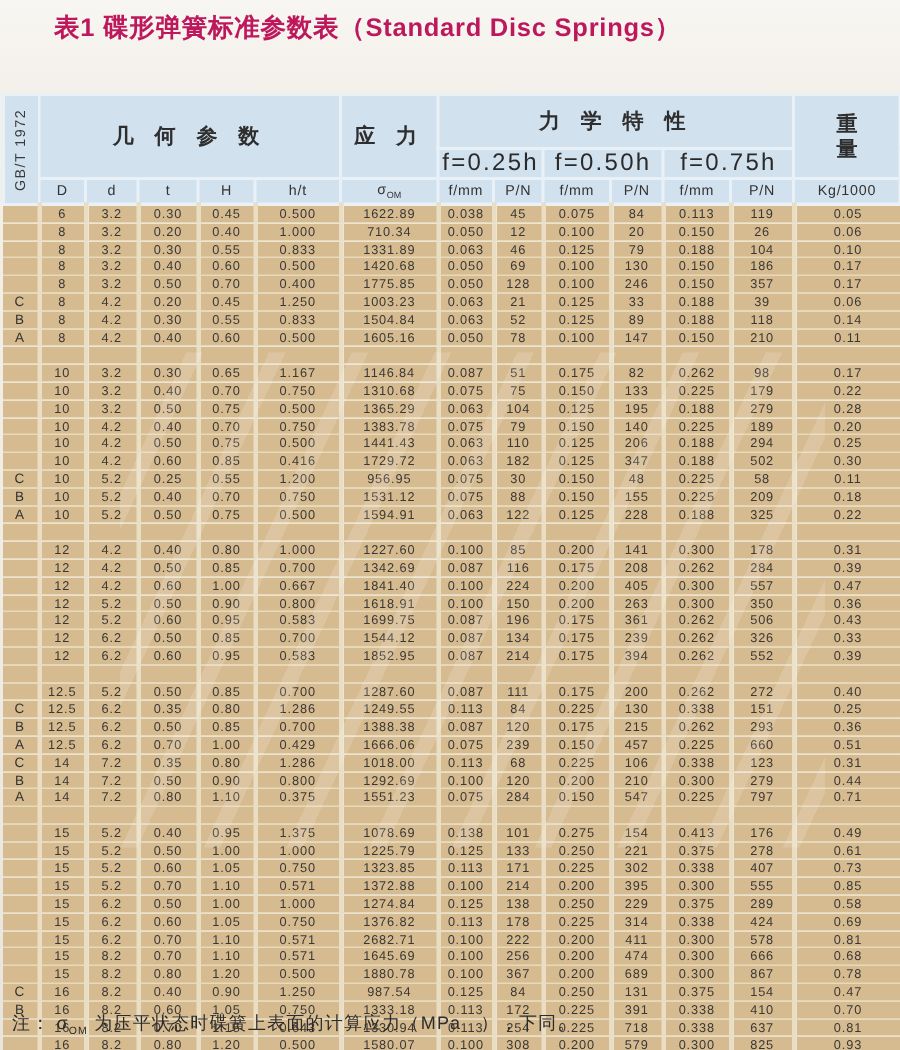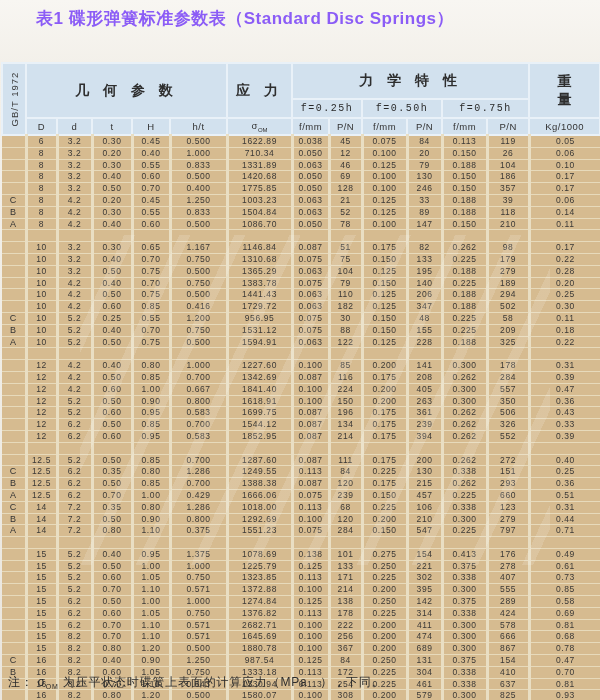--- a/index.html
+++ b/index.html
@@ -3,34 +3,34 @@
 <meta charset="utf-8">
 <style>
   html,body{margin:0;padding:0;}
   body{
     width:600px;height:700px;position:relative;overflow:hidden;
     font-family:"Liberation Sans",sans-serif;
     background:linear-gradient(180deg,#f8f6f2 0%,#f3f0ea 9%,#efece5 60%,#e9e5de 100%);
   }
   .title{
     position:absolute;top:7px;left:36px;
-    font-size:17px;font-weight:bold;color:#8b5cf6;letter-spacing:0.5px;white-space:nowrap;
+    font-size:17px;font-weight:bold;color:#be185d;letter-spacing:0.5px;white-space:nowrap;
   }
   table.springs{
     position:absolute;top:62px;left:1px;width:598px;
     border-collapse:collapse;table-layout:fixed;
   }
   
   thead th{
     background:#d2e1ee;color:#2e2e2e;text-align:center;vertical-align:middle;
     padding:0;font-weight:normal;border:2px solid #e9f1f8;
   }
   th.h-main{font-size:14px;font-weight:bold;letter-spacing:5px;height:34px;}
   th.h-weight{font-size:14px;font-weight:bold;letter-spacing:0;line-height:1.25;}
-  th.h-sub{font-size:10px;height:17px;letter-spacing:1.5px;font-weight:normal;color:#2a2a2a;font-family:Liberation Mono, monospace;}
+  th.h-sub{font-size:16px;height:17px;letter-spacing:1.5px;font-weight:normal;color:#2a2a2a;}
   th.h-col{font-size:9.5px;height:15px;letter-spacing:0.5px;color:#333;}
   th.h-col sub{font-size:6px;letter-spacing:0;}
   th.gbt{width:24px;position:relative;}
   .gbt-text{
     position:absolute;left:50%;top:50%;
     transform:translate(-50%,-50%) rotate(-90deg);
     font-size:9.5px;letter-spacing:1px;color:#3a3a3a;white-space:nowrap;
   }
   
   tbody td{
@@ -225,21 +225,21 @@
         <td>118</td>
         <td>0.14</td>
       </tr>
       <tr>
         <td>A</td>
         <td>8</td>
         <td>4.2</td>
         <td>0.40</td>
         <td>0.60</td>
         <td>0.500</td>
-        <td>1086.70</td>
+        <td>1605.16</td>
         <td>0.050</td>
         <td>78</td>
         <td>0.100</td>
         <td>147</td>
         <td>0.150</td>
         <td>210</td>
         <td>0.11</td>
       </tr>
       <tr class="sep">
         <td></td>
@@ -741,21 +741,21 @@
         <td></td>
         <td>15</td>
         <td>6.2</td>
         <td>0.50</td>
         <td>1.00</td>
         <td>1.000</td>
         <td>1274.84</td>
         <td>0.125</td>
         <td>138</td>
         <td>0.250</td>
-        <td>142</td>
+        <td>229</td>
         <td>0.375</td>
         <td>289</td>
         <td>0.58</td>
       </tr>
       <tr>
         <td></td>
         <td>15</td>
         <td>6.2</td>
         <td>0.60</td>
         <td>1.05</td>
@@ -837,37 +837,37 @@
         <td>B</td>
         <td>16</td>
         <td>8.2</td>
         <td>0.60</td>
         <td>1.05</td>
         <td>0.750</td>
         <td>1333.18</td>
         <td>0.113</td>
         <td>172</td>
         <td>0.225</td>
-        <td>304</td>
+        <td>391</td>
         <td>0.338</td>
         <td>410</td>
         <td>0.70</td>
       </tr>
       <tr>
         <td></td>
         <td>16</td>
         <td>8.2</td>
         <td>0.70</td>
         <td>1.15</td>
         <td>0.643</td>
         <td>1330.94</td>
         <td>0.113</td>
         <td>254</td>
         <td>0.225</td>
-        <td>461</td>
+        <td>718</td>
         <td>0.338</td>
         <td>637</td>
         <td>0.81</td>
       </tr>
       <tr>
         <td></td>
         <td>16</td>
         <td>8.2</td>
         <td>0.80</td>
         <td>1.20</td>

